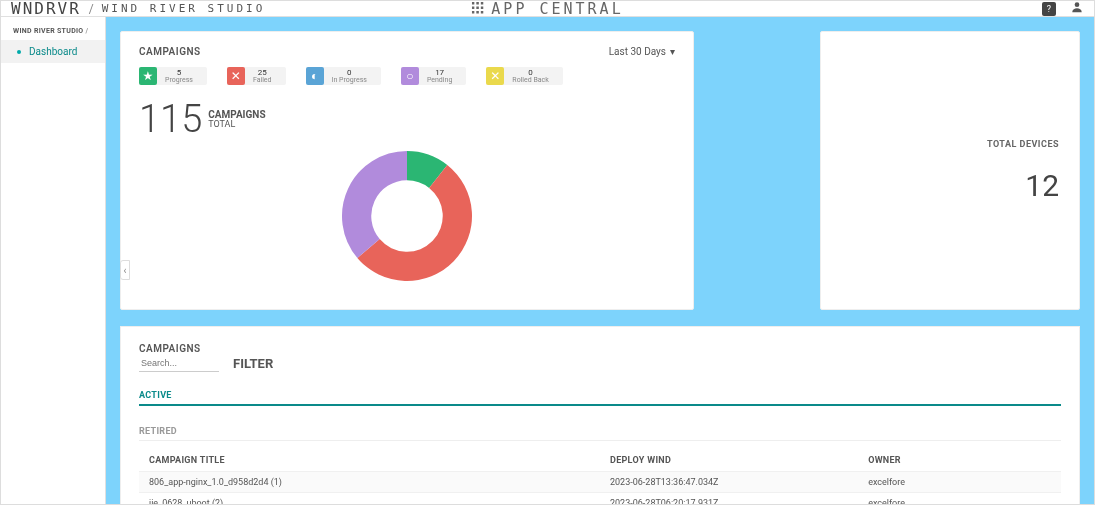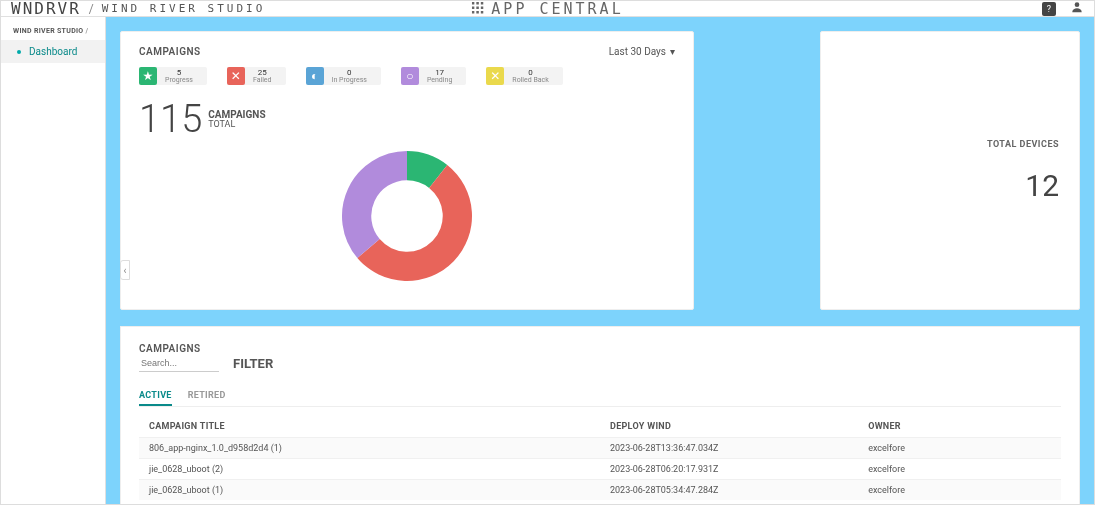--- a/index.html
+++ b/index.html
@@ -55,21 +55,21 @@
 
 .devices-card { width: 260px; margin-left: auto; display: flex; flex-direction: column; align-items: flex-end; justify-content: center; padding: 20px; min-height: 210px; gap: 15px; }
 .dev-lbl { font-size: 9px; font-weight: 700; letter-spacing: 0.5px; color: #666; }
 .dev-num { font-size: 30px; font-weight: 400; color: #444; margin-top: 4px; }
 
 
 .table-card { margin-top: 16px; padding: 14px 18px; background: #fff; border: 1px solid #eee; }
 .filter-row { display: flex; align-items: center; gap: 14px; margin-top: 0; }
 .search { border: none; border-bottom: 1px solid #ccc; padding: 3px 2px; font-size: 9px; width: 80px; outline: none; }
 .filter-lbl { font-size: 13px; font-weight: 700; color: #555; }
-.tabs { display: flex; gap: 16px; margin-top: 14px; border-bottom: 1px solid #eee; }
+.tabs { display: flex; gap: 16px; margin-top: 14px; border-bottom: 1px solid #eee; flex-direction: column; }
 .tab { font-size: 9px; font-weight: 700; color: #999; padding: 4px 0; letter-spacing: 0.3px; }
 .tab.active { color: #0a8a8a; border-bottom: 2px solid #0a8a8a; }
 table { width: 100%; border-collapse: collapse; margin-top: 8px; }
 th { text-align: left; font-size: 9px; font-weight: 700; color: #555; padding: 6px 10px; letter-spacing: 0.3px; }
 td { font-size: 9px; color: #555; padding: 5px 10px; border-top: 1px solid #f0f0f0; }
 tbody tr:nth-child(odd) { background: #fafafa; }
 </style>
 </head>
 <body>
 

